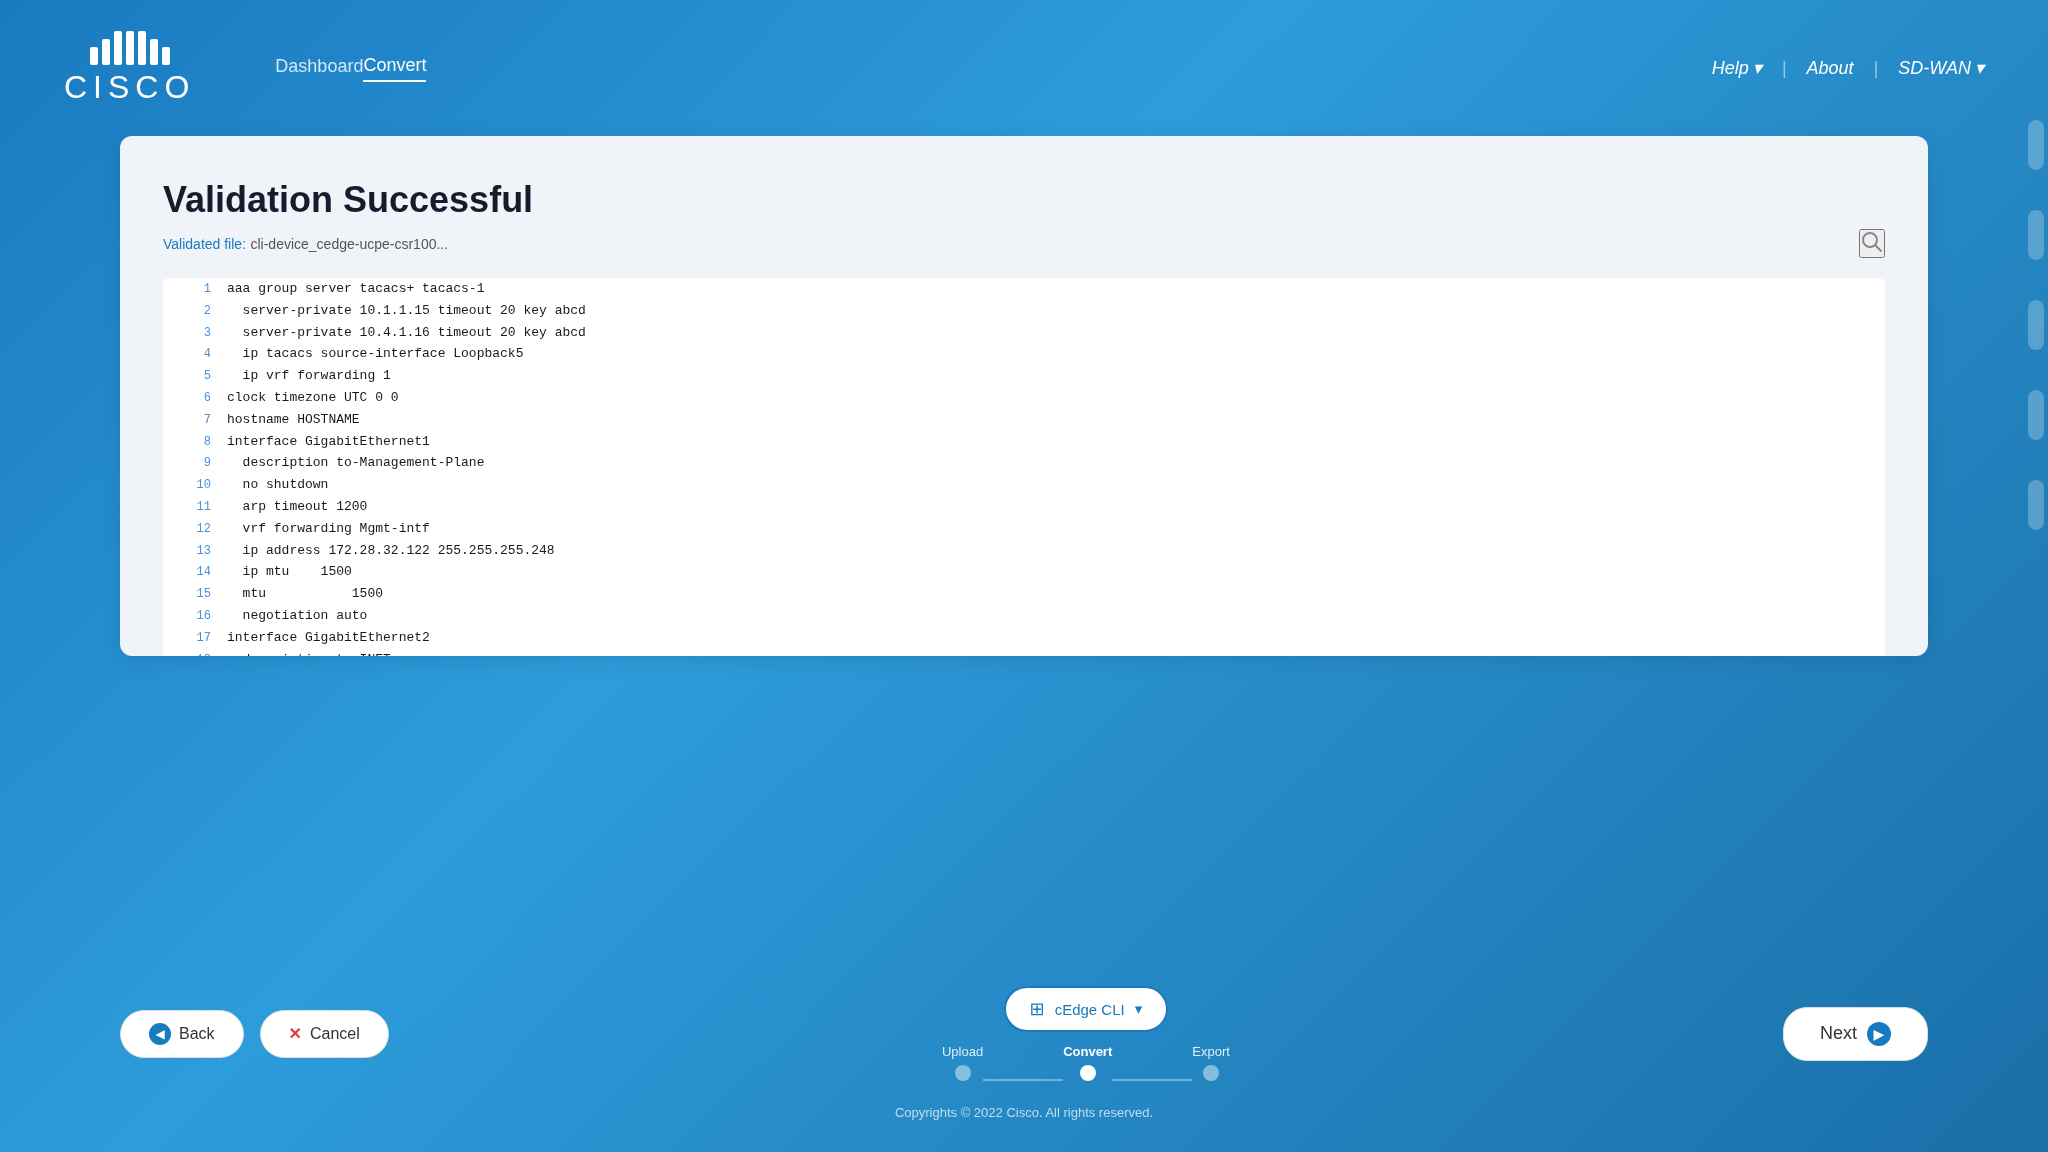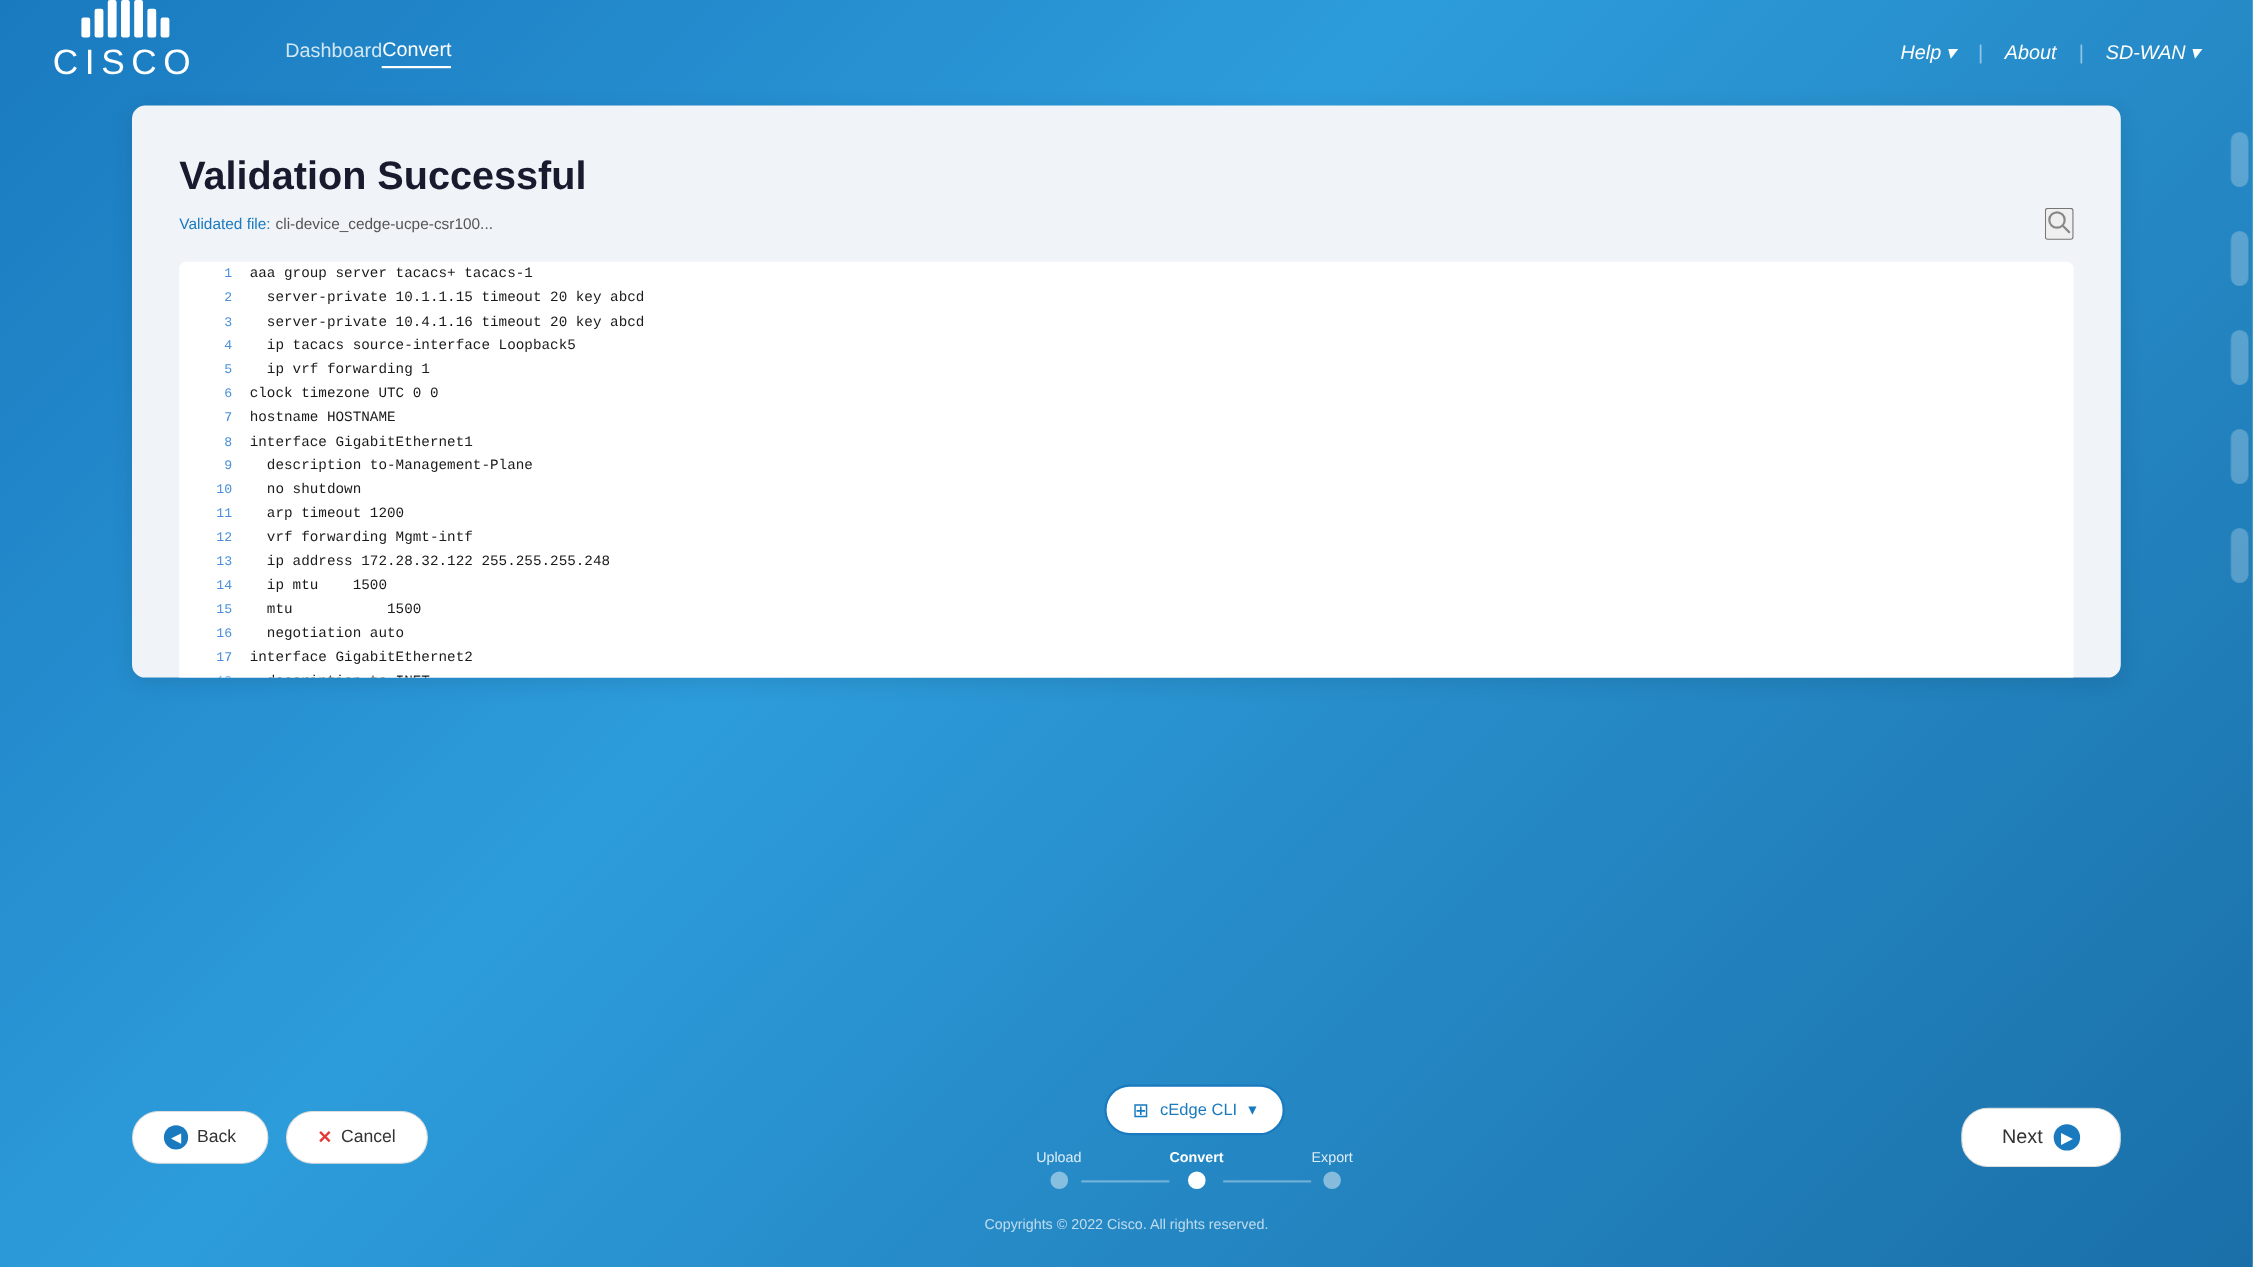--- a/index.html
+++ b/index.html
@@ -8,22 +8,23 @@
       font-family: -apple-system, BlinkMacSystemFont, 'Segoe UI', sans-serif;
       background: linear-gradient(135deg, #1a7abf 0%, #2d9cdb 40%, #1a6fa8 100%);
       min-height: 100vh;
       display: flex;
       flex-direction: column;
     }
 
     
     .header {
       display: flex;
-      padding: 0 48px;
-      height: 96px;
+      align-items: center;
+      padding: 0 64px;
+      height: 136px;
       position: relative;
     }
 
     .logo-area {
       display: flex;
       flex-direction: column;
       align-items: center;
       margin-right: 80px;
     }
 
@@ -273,21 +274,21 @@
       cursor: pointer;
     }
 
     .type-badge-icon {
       font-size: 18px;
     }
 
     
     .stepper {
       display: flex;
-      align-items: center;
+      align-items: flex-end;
       gap: 0;
     }
 
     .step-group {
       display: flex;
       flex-direction: column;
       align-items: center;
       gap: 6px;
     }
 

